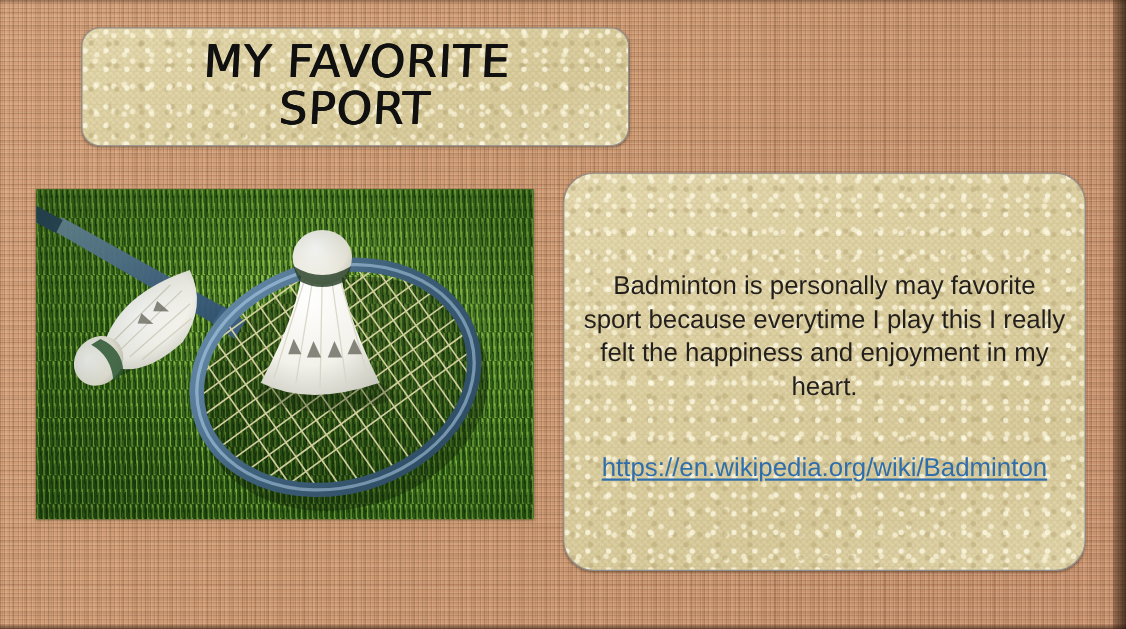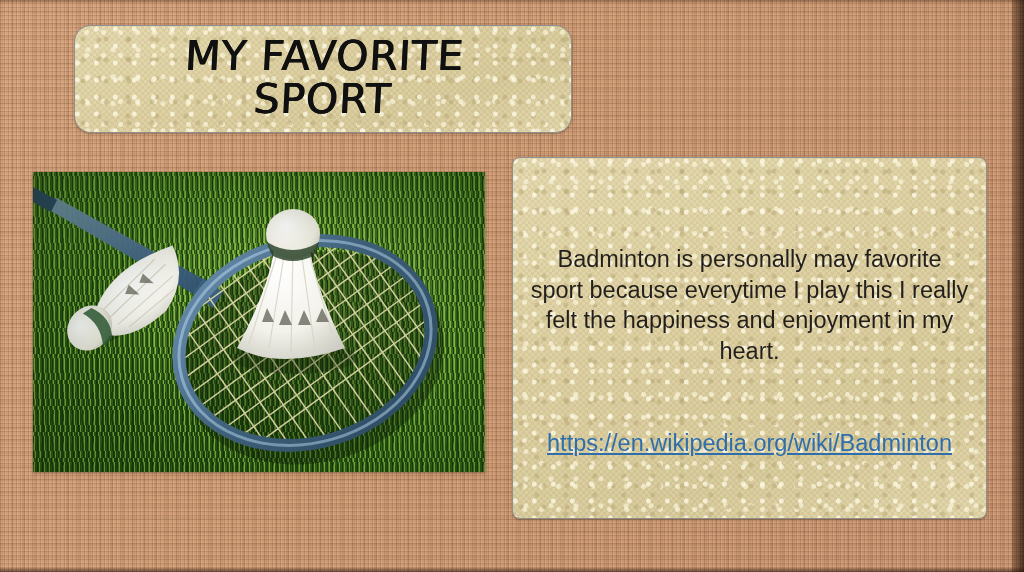--- a/index.html
+++ b/index.html
@@ -63,28 +63,28 @@
   #title-text{
     font-family:"DejaVu Sans", sans-serif;
     font-size:41px;line-height:1.06;font-weight:400;
     color:#101010;text-align:center;letter-spacing:.02em;
     transform:skewX(-3deg);
     text-shadow:0.6px 0 0 #101010, -0.4px 0 0 #101010;
     white-space:pre-line;padding-bottom:2px;
   }
 
   
-  #text-box{left:512px;top:157px;width:473px;height:360px;border-radius:8px;}
+  #text-box{left:512px;top:157px;width:473px;height:360px;border-radius:28px;}
   #body-inner{position:absolute;left:16px;right:16px;top:86px;}
   #body-paragraph{
     font-family:"Liberation Sans", sans-serif;
     font-size:23.5px;line-height:1.30;color:#231f1c;text-align:center;
     margin:0;
   }
-  #link-wrap{margin-top:62px;text-align:center;}
+  #link-wrap{margin-top:44px;text-align:center;}
   #source-link{
     font-family:"Liberation Sans", sans-serif;
     font-size:23.5px;line-height:1.30;color:#2f6eac;
     text-decoration:underline;text-decoration-thickness:2px;
     text-underline-offset:2px;cursor:pointer;
     display:inline-block;max-width:420px;word-break:break-all;
   }
 
   
   #photo{

